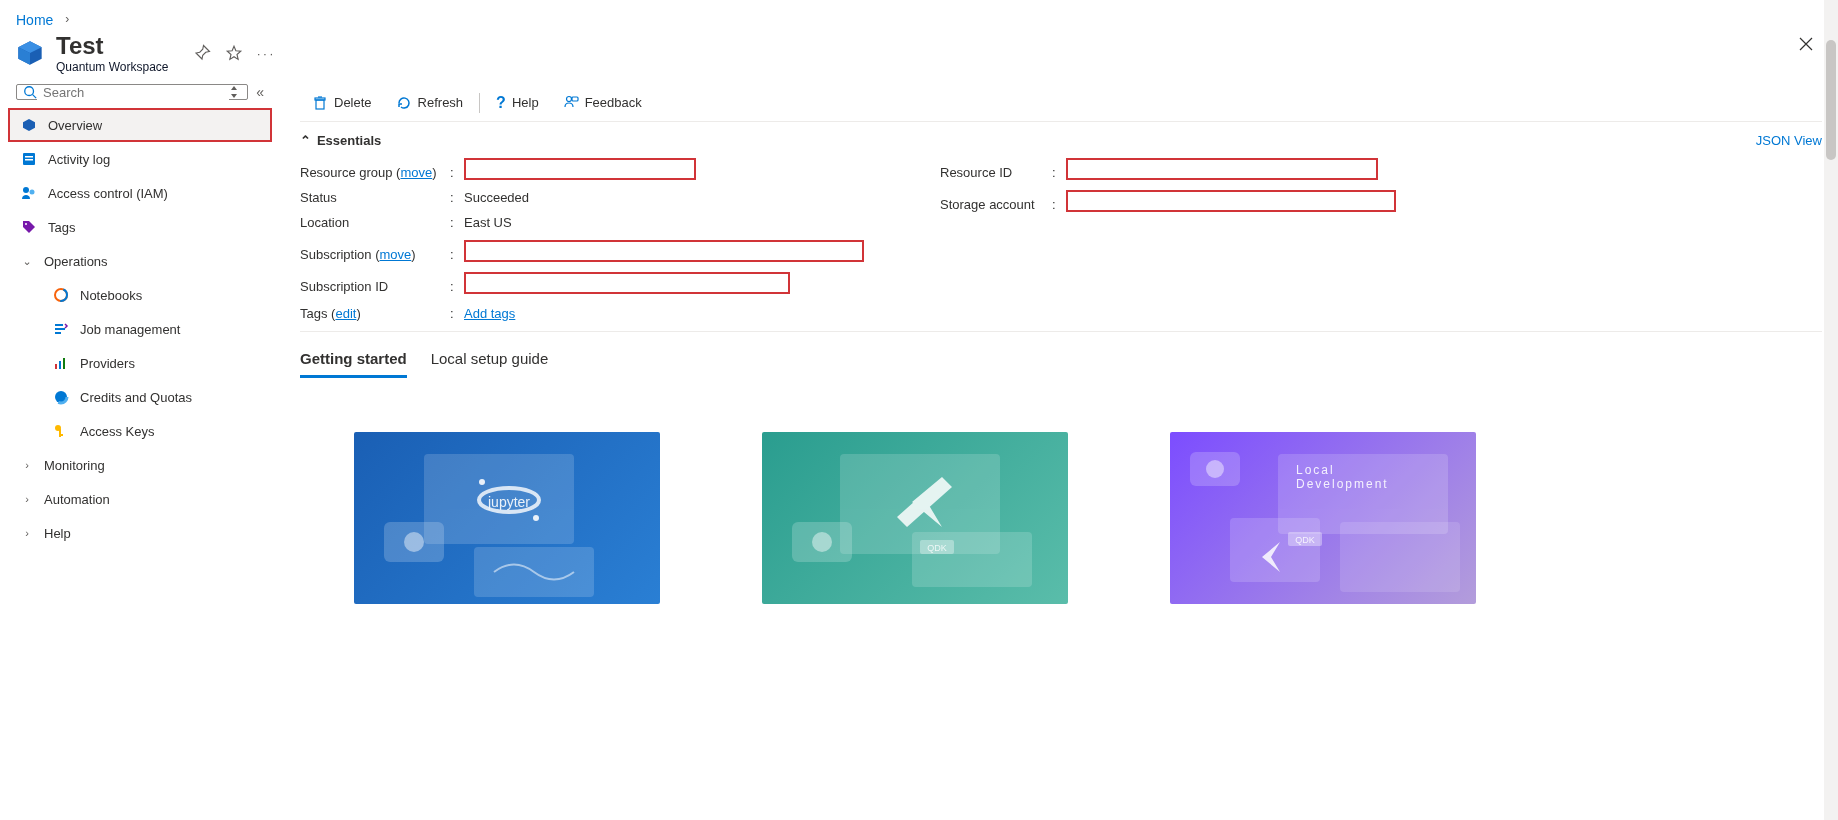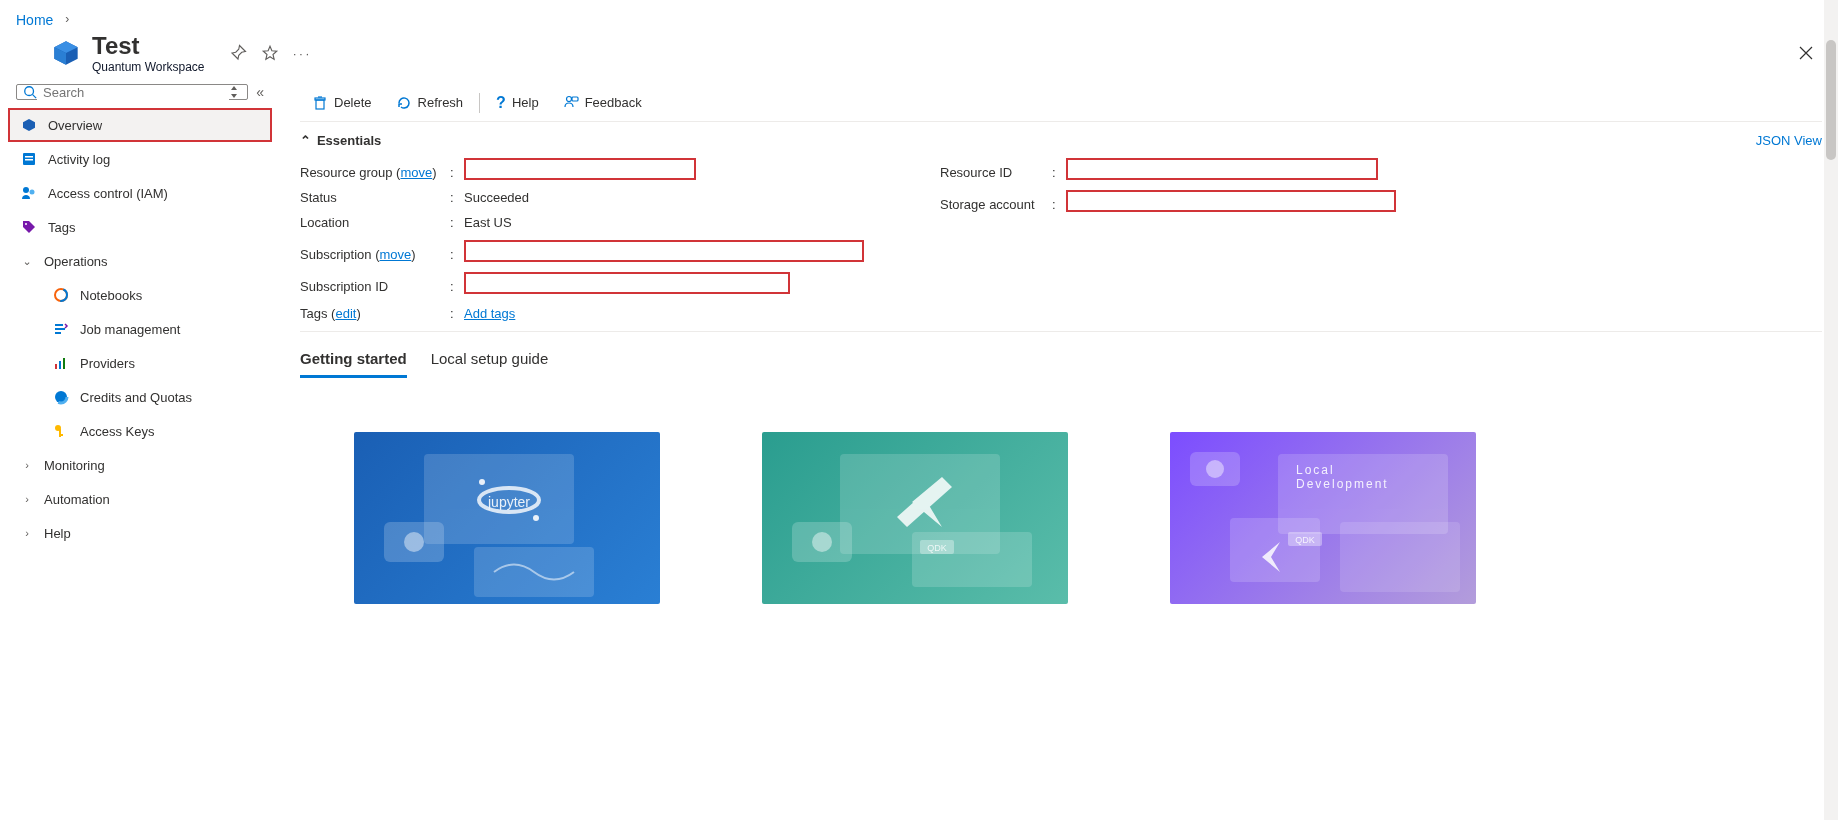--- a/index.html
+++ b/index.html
@@ -1,21 +1,21 @@
 <!DOCTYPE html>
 <html><head>
 <meta charset="utf-8">
 <style>
   * { box-sizing: border-box; margin: 0; padding: 0; }
   body { font-family: "Segoe UI", "Segoe UI Web", Arial, sans-serif; font-size: 13px; color: #323130; background: #fff; width: 1838px; height: 820px; overflow: hidden; position: relative; }
   a { color: #0078d4; text-decoration: underline; }
   .link-plain { color: #0078d4; text-decoration: none; }
   .breadcrumb { padding: 12px 16px 4px 16px; font-size: 14px; display: flex; align-items: flex-start; gap: 12px;}
   .breadcrumb .chev { color: #605e5c; font-size: 12px;}
-  .header-row { display: flex; align-items: center; justify-content: space-between; padding: 0 16px 10px 16px; margin-left: 36px; }
+  .header-row { display: flex; align-items: flex-start; justify-content: space-between; padding: 0 16px 10px 16px; }
   .title-block { display: flex; align-items: center; gap: 12px;}
   .title-icon svg { width: 28px; height: 28px; }
   .title-text h1 { font-size: 24px; font-weight: 600; }
   .title-text .subtitle { font-size: 12px; color: #0f172a;}
   .title-actions { display: flex; align-items: center; gap: 14px; margin-left: 12px; color: #605e5c;}
   .close-btn { font-size: 18px; color: #323130; cursor: pointer; padding: 4px 8px;}
   .body-row { display: flex; height: calc(820px - 90px);}
   
   .sidebar { width: 280px; flex-shrink: 0; padding: 0 8px;}
   .search-row { display: flex; align-items: center; gap: 8px; margin: 0 8px 8px 8px;}

